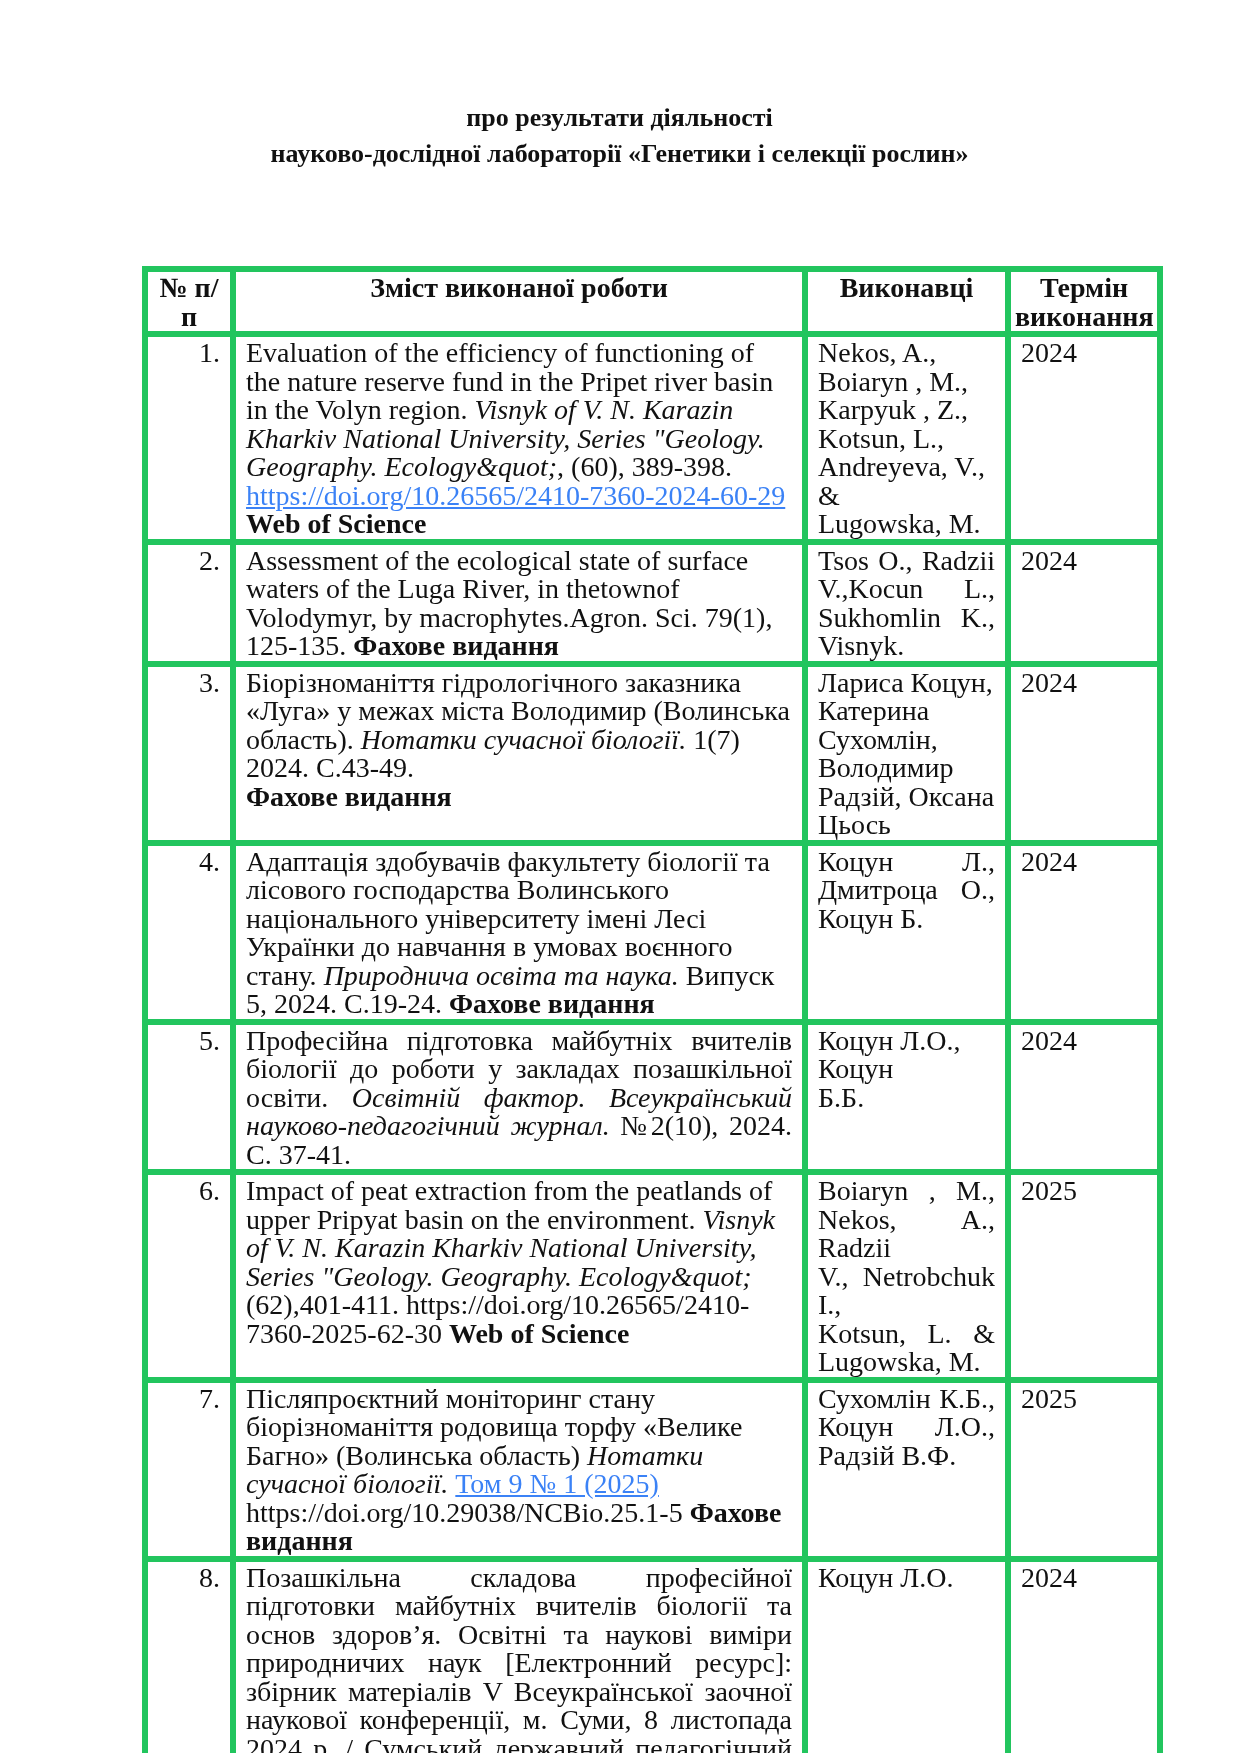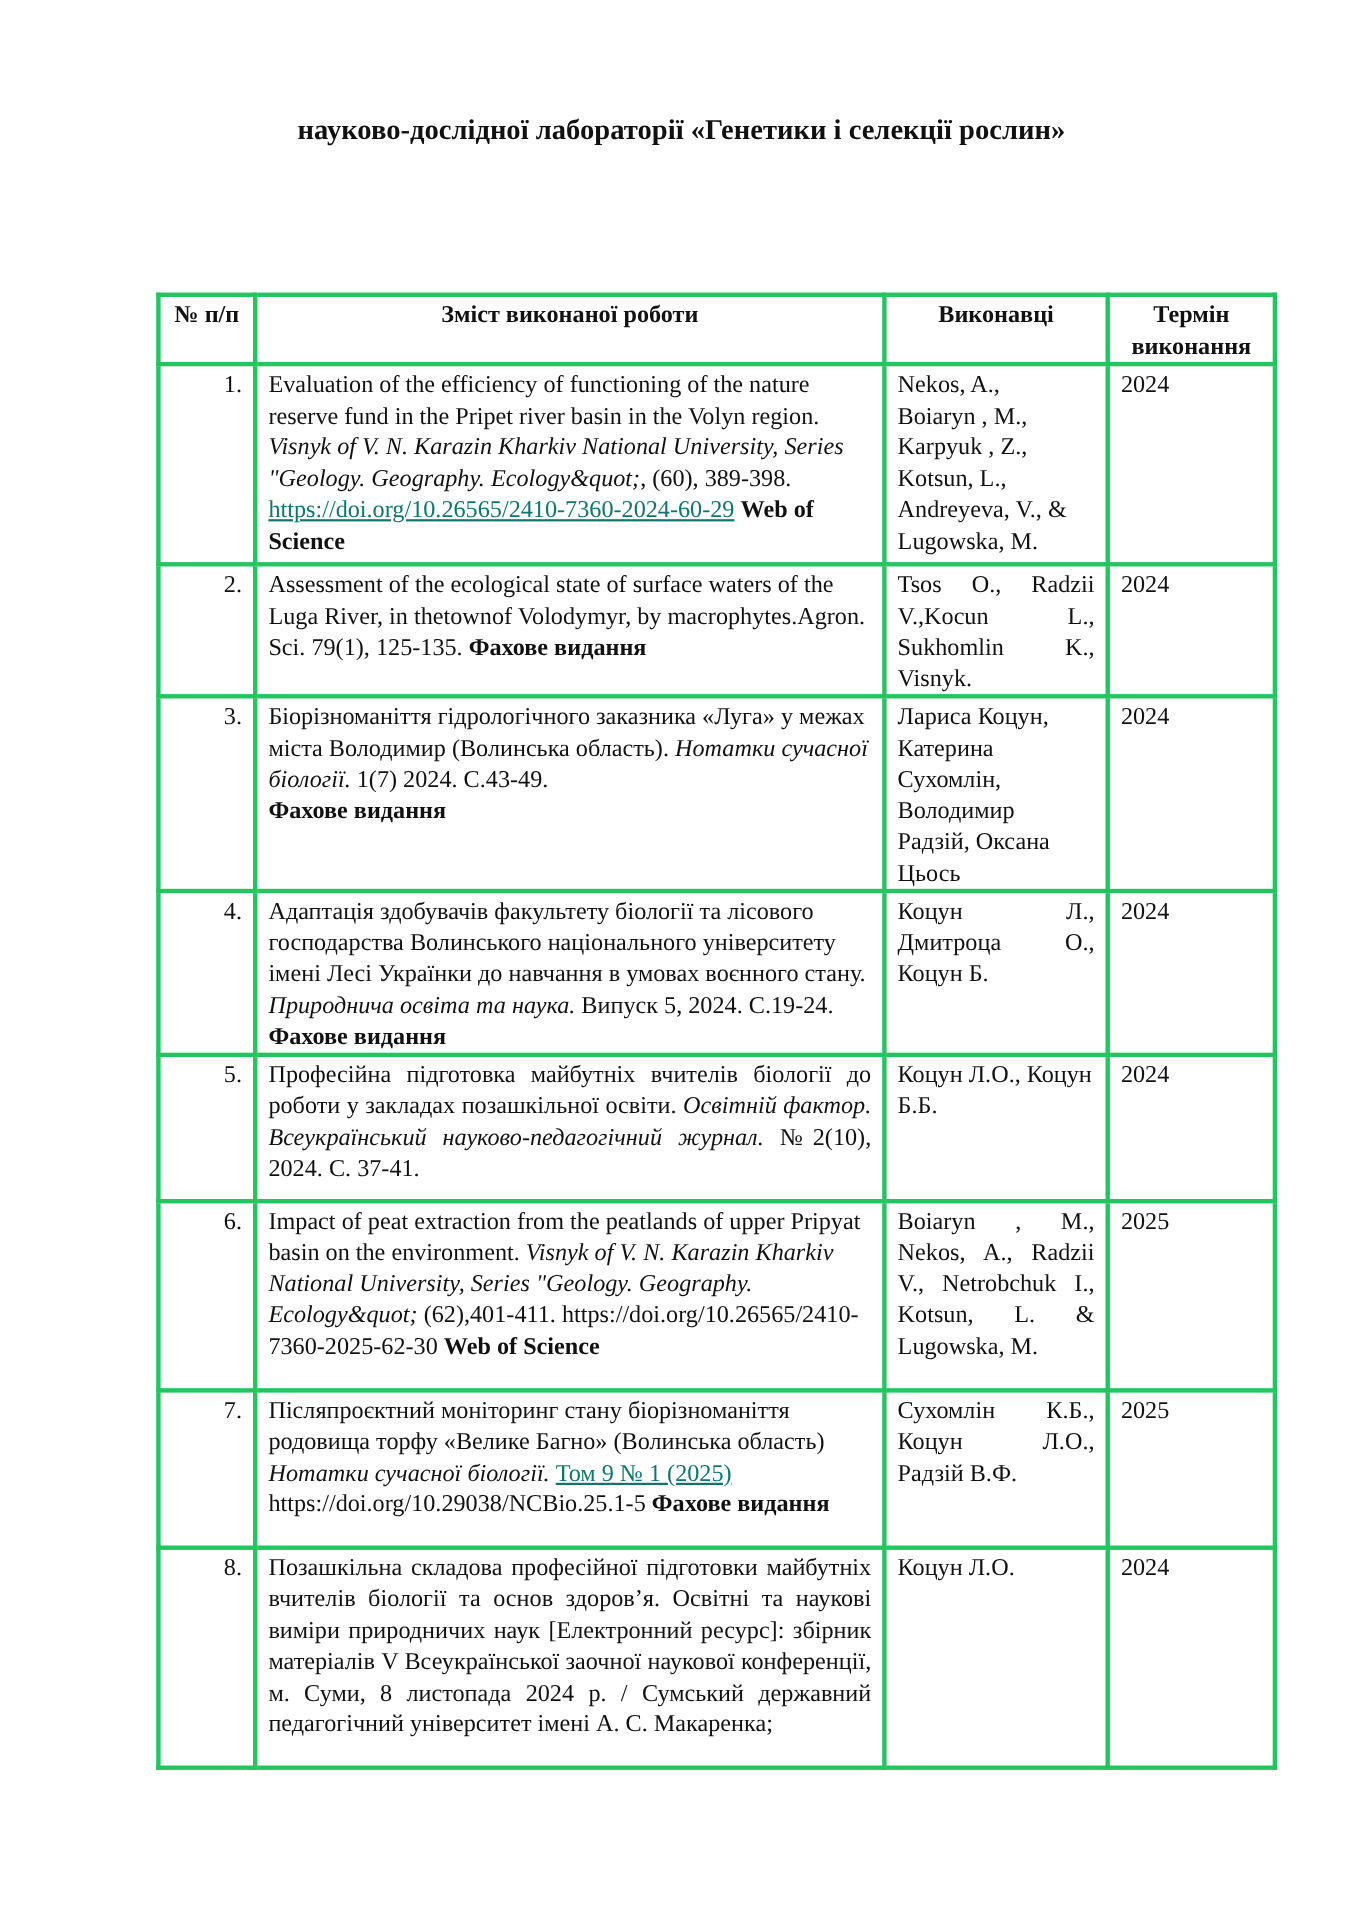--- a/index.html
+++ b/index.html
@@ -3,40 +3,41 @@
 <meta charset="utf-8">
 <style>
   html, body { margin: 0; padding: 0; background: #ffffff; }
   body { width: 1239px; height: 1753px; position: relative; overflow: hidden;
          font-family: "Liberation Serif", "DejaVu Serif", serif; color: #111; }
   .title-block { position: absolute; left: 0; top: 100px; width: 1239px; text-align: center;
                  font-weight: bold; font-size: 26px; line-height: 36px; }
   .title-block div { white-space: nowrap; }
   table.report { position: absolute; left: 142px; top: 266px; width: 1015px;
                  border-collapse: collapse; table-layout: fixed; }
-  table.report td, table.report th { border: 4px solid #22c55e; vertical-align: top;
-                 font-size: 22px; line-height: 28.5px; padding: 2px 10px 0 10px; }
+  table.report td, table.report th { border: 6px solid #22c55e; vertical-align: top;
+                 font-size: 28px; line-height: 28.5px; padding: 2px 10px 0 10px; }
   table.report th { font-weight: bold; text-align: center; padding: 2px 4px 0 4px; }
   col.c-num { width: 88px; } col.c-work { width: 572px; } col.c-exec { width: 203px; } col.c-term { width: 152px; }
   td.num { text-align: right; padding-right: 22px; }
   td.term { text-align: left; }
   td.work { padding-left: 12px; padding-right: 8px; }
   td.exec { padding-left: 11px; padding-right: 10px; }
   .j { text-align: justify; }
   .small { font-size: 20.5px; line-height: 26px; }
   i { font-style: italic; }
   b { font-weight: bold; }
-  a.lnk { color: #0f766e; text-decoration: underline; text-align: center; }
+  a.lnk { color: #3b82f6; text-decoration: underline; text-align: center; }
   .line { display: block; }
   .jl { display: block; text-align: justify; text-align-last: justify; }
 </style>
 </head>
 <body>
 
 <div class="title-block">
+  <div>про результати діяльності</div>
   <div>науково-дослідної лабораторії «Генетики і селекції рослин»</div>
 </div>
 
 <table class="report">
   <colgroup>
       <col class="c-num">
       <col class="c-work">
       <col class="c-exec">
       <col class="c-term">
     </colgroup>

